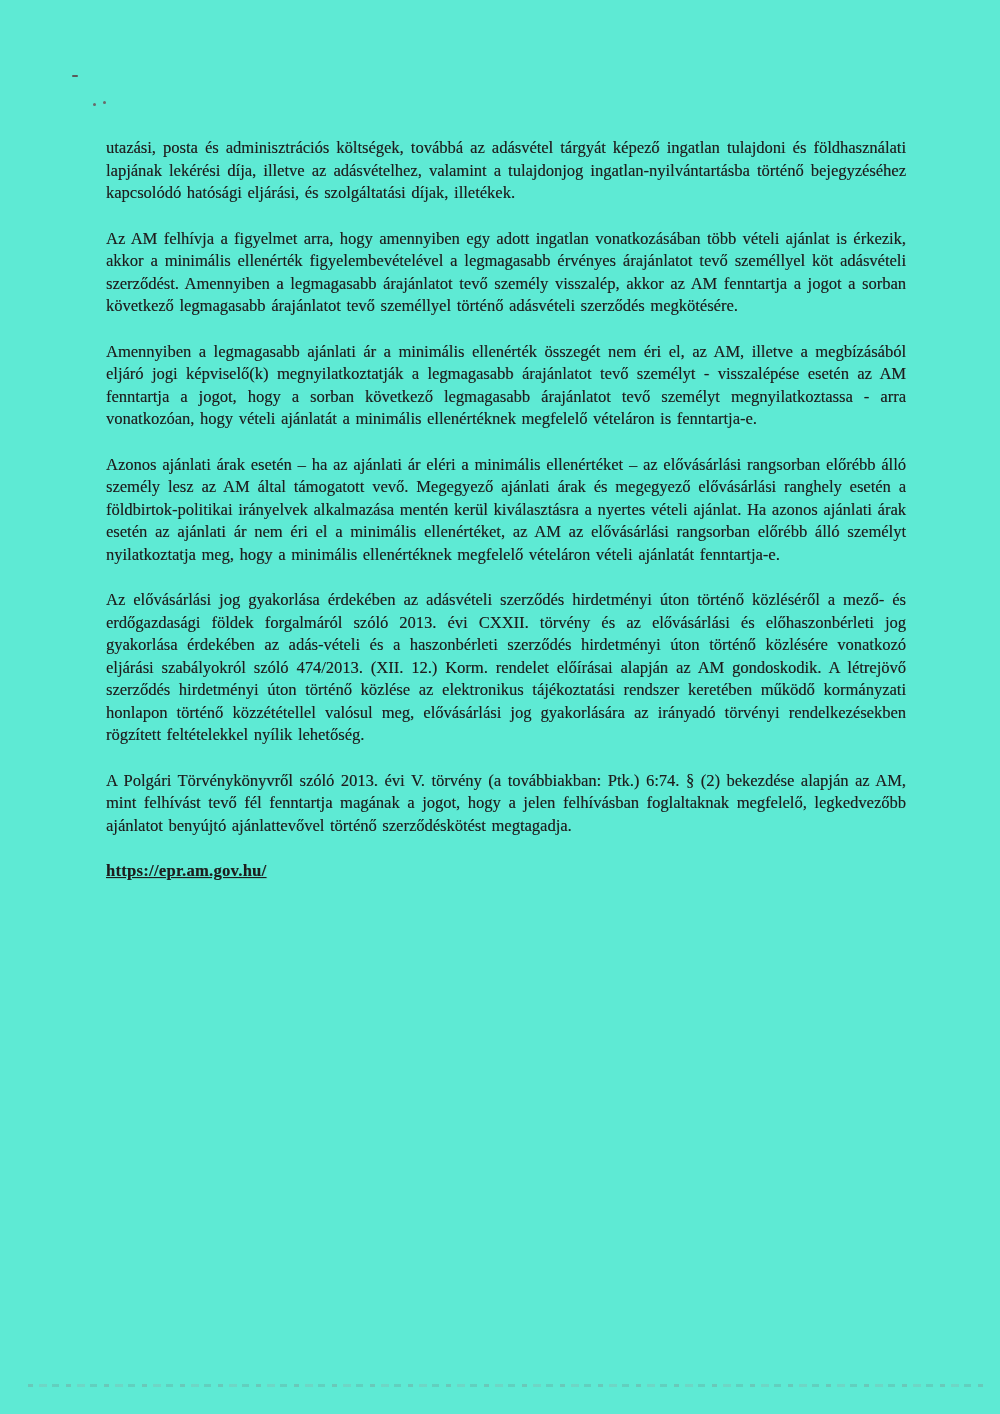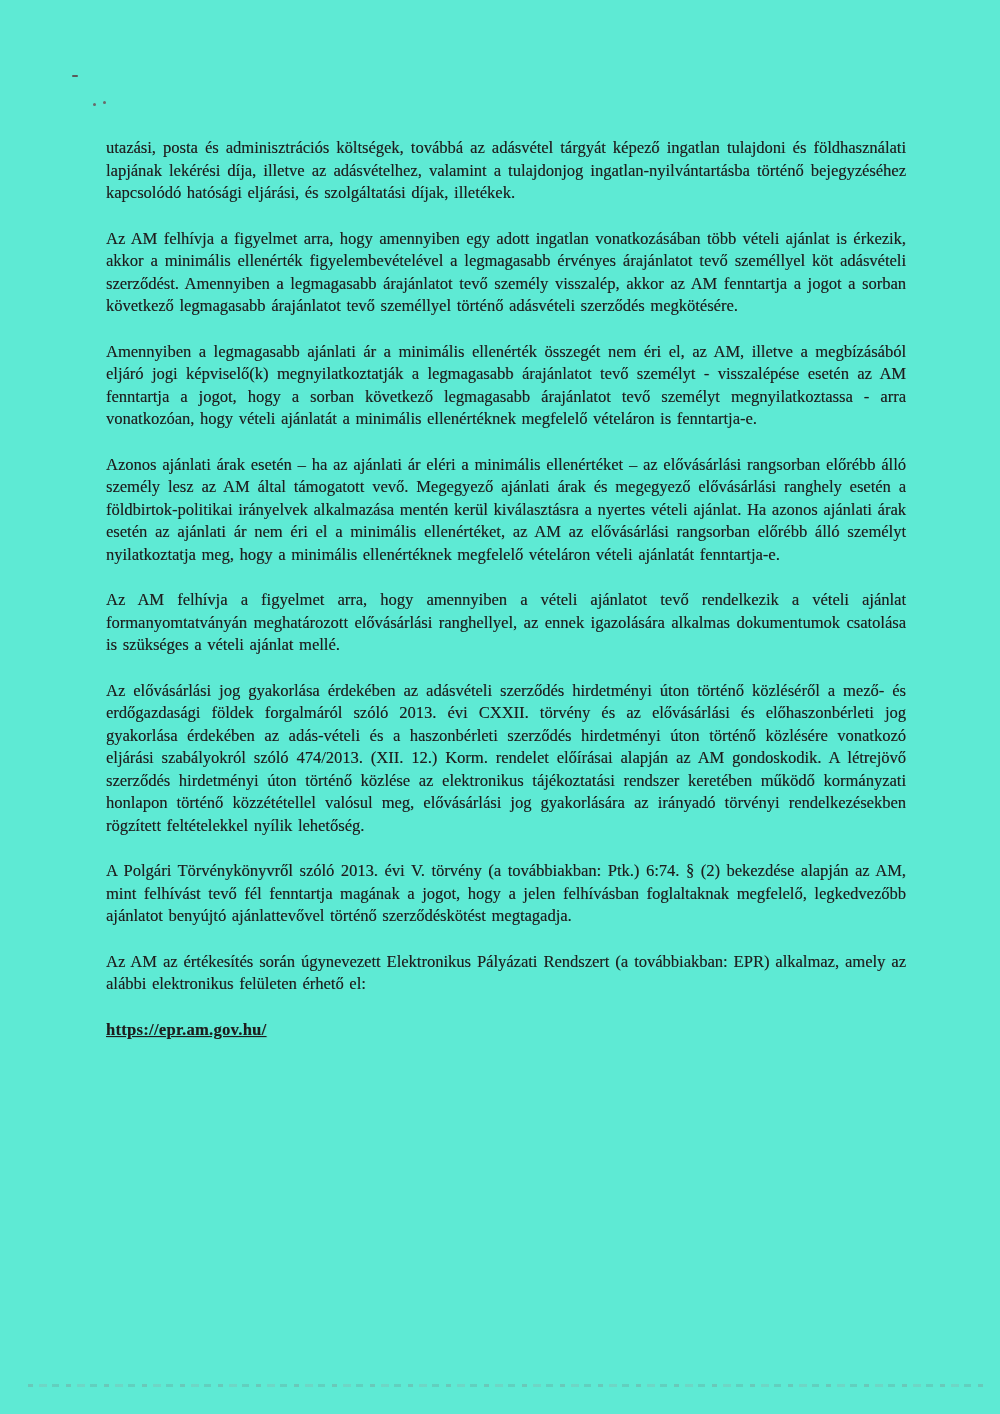--- a/index.html
+++ b/index.html
@@ -84,27 +84,25 @@
 
   <div class="content">
     <p>utazási, posta és adminisztrációs költségek, továbbá az adásvétel tárgyát képező ingatlan tulajdoni és földhasználati lapjának lekérési díja, illetve az adásvételhez, valamint a tulajdonjog ingatlan-nyilvántartásba történő bejegyzéséhez kapcsolódó hatósági eljárási, és szolgáltatási díjak, illetékek.</p>
 
     <p>Az AM felhívja a figyelmet arra, hogy amennyiben egy adott ingatlan vonatkozásában több vételi ajánlat is érkezik, akkor a minimális ellenérték figyelembevételével a legmagasabb érvényes árajánlatot tevő személlyel köt adásvételi szerződést. Amennyiben a legmagasabb árajánlatot tevő személy visszalép, akkor az AM fenntartja a jogot a sorban következő legmagasabb árajánlatot tevő személlyel történő adásvételi szerződés megkötésére.</p>
 
     <p>Amennyiben a legmagasabb ajánlati ár a minimális ellenérték összegét nem éri el, az AM, illetve a megbízásából eljáró jogi képviselő(k) megnyilatkoztatják a legmagasabb árajánlatot tevő személyt - visszalépése esetén az AM fenntartja a jogot, hogy a sorban következő legmagasabb árajánlatot tevő személyt megnyilatkoztassa - arra vonatkozóan, hogy vételi ajánlatát a minimális ellenértéknek megfelelő vételáron is fenntartja-e.</p>
 
     <p>Azonos ajánlati árak esetén – ha az ajánlati ár eléri a minimális ellenértéket – az elővásárlási rangsorban előrébb álló személy lesz az AM által támogatott vevő. Megegyező ajánlati árak és megegyező elővásárlási ranghely esetén a földbirtok-politikai irányelvek alkalmazása mentén kerül kiválasztásra a nyertes vételi ajánlat. Ha azonos ajánlati árak esetén az ajánlati ár nem éri el a minimális ellenértéket, az AM az elővásárlási rangsorban előrébb álló személyt nyilatkoztatja meg, hogy a minimális ellenértéknek megfelelő vételáron vételi ajánlatát fenntartja-e.</p>
 
-    <p>Az AM felhívja a figyelmet arra, hogy amennyiben a vételi ajánlatot tevő rendelkezik a vételi ajánlat formanyomtatványán meghatározott elővásárlási ranghellyel, az ennek igazolására alkalmas dokumentumok csatolása is szükséges a vételi ajánlat mellé.</p>
 
     <p>Az elővásárlási jog gyakorlása érdekében az adásvételi szerződés hirdetményi úton történő közléséről a mező- és erdőgazdasági földek forgalmáról szóló 2013. évi CXXII. törvény és az elővásárlási és előhaszonbérleti jog gyakorlása érdekében az adás-vételi és a haszonbérleti szerződés hirdetményi úton történő közlésére vonatkozó eljárási szabályokról szóló 474/2013. (XII. 12.) Korm. rendelet előírásai alapján az AM gondoskodik. A létrejövő szerződés hirdetményi úton történő közlése az elektronikus tájékoztatási rendszer keretében működő kormányzati honlapon történő közzététellel valósul meg, elővásárlási jog gyakorlására az irányadó törvényi rendelkezésekben rögzített feltételekkel nyílik lehetőség.</p>
 
     <p>A Polgári Törvénykönyvről szóló 2013. évi V. törvény (a továbbiakban: Ptk.) 6:74. § (2) bekezdése alapján az AM, mint felhívást tevő fél fenntartja magának a jogot, hogy a jelen felhívásban foglaltaknak megfelelő, legkedvezőbb ajánlatot benyújtó ajánlattevővel történő szerződéskötést megtagadja.</p>
 
-    <p>Az AM az értékesítés során úgynevezett Elektronikus Pályázati Rendszert (a továbbiakban: EPR) alkalmaz, amely az alábbi elektronikus felületen érhető el:</p>
 
     <p class="link-line">
       <a href="#">https://epr.am.gov.hu/</a>
     </p>
 
   </div>
 
   <div class="scan-noise-line"></div>
 
 </div>

